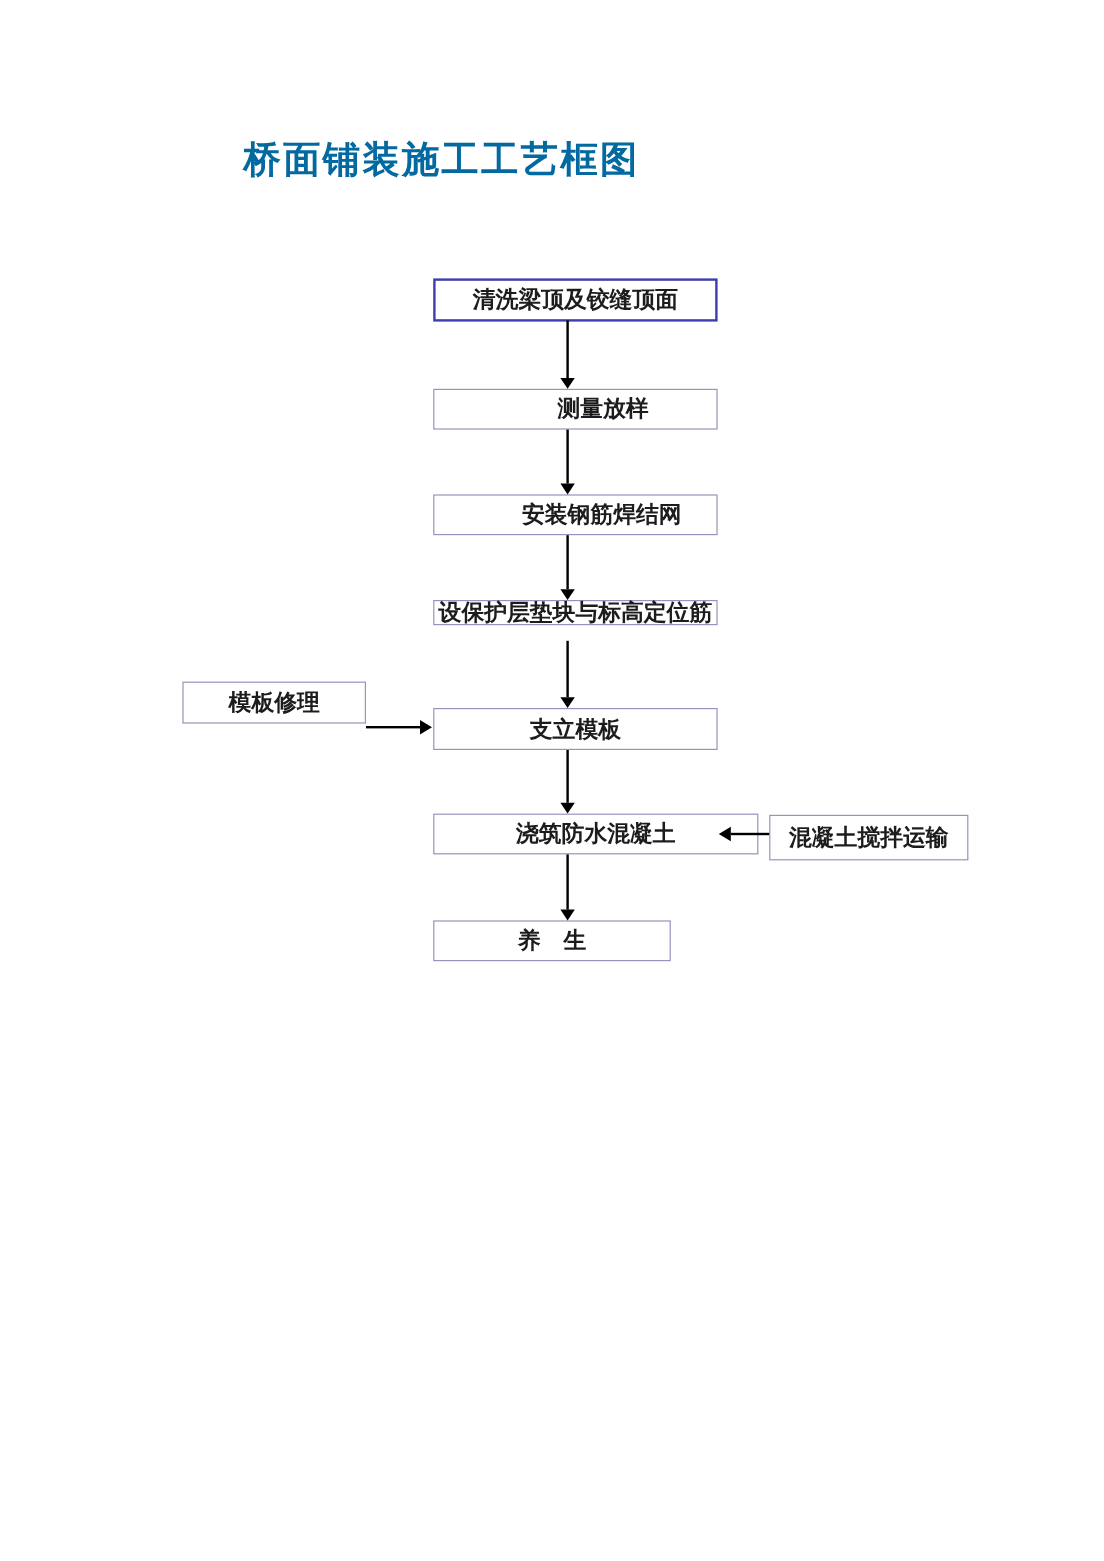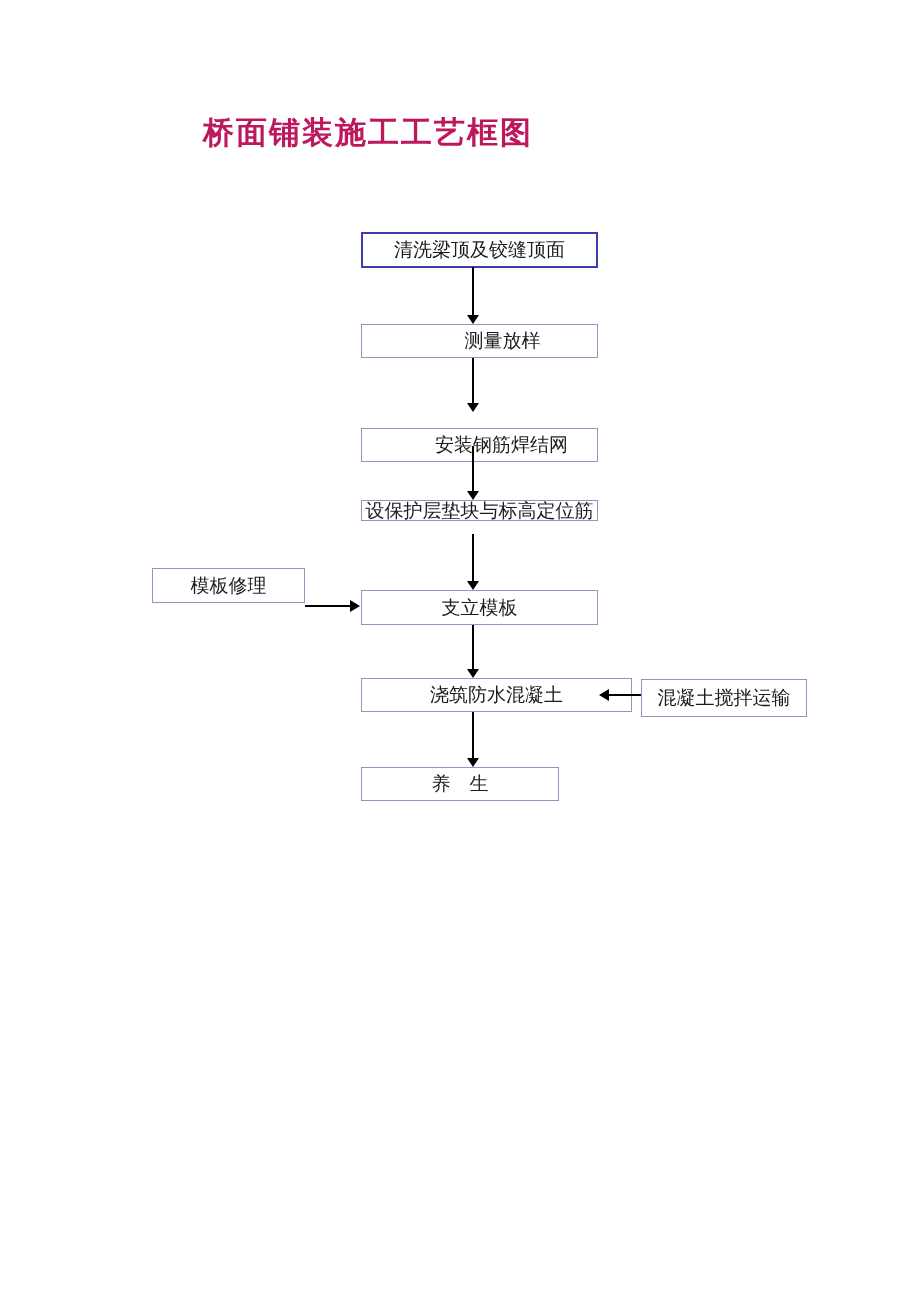--- a/index.html
+++ b/index.html
@@ -17,43 +17,43 @@
   }
   .doc-title {
     position: absolute;
     top: 112px;
     left: 0;
     width: 736px;
     text-align: center;
     font-size: 31px;
     font-weight: bold;
     letter-spacing: 2px;
-    color: #be185d;
+    color: #0369a1;
     font-family: "Liberation Serif", "DejaVu Serif", serif;
   }
   .flow-box {
     position: absolute;
     box-sizing: border-box;
     background: #ffffff;
     border: 1px solid #9494bc;
     display: flex;
     align-items: center;
     justify-content: center;
     font-size: 19px;
-    font-weight: normal;
+    font-weight: bold;
     color: #1c1c1c;
     font-family: "Liberation Serif", "DejaVu Serif", serif;
     white-space: pre;
   }
   .flow-box.primary { border: 2px solid #3d3dae; }
 
   
   .n1 { left: 361px; top: 232px; width: 237px; height: 36px; }
   .n2 { left: 361px; top: 324px; width: 237px; height: 34px; padding-left: 46px; }
-  .n3 { left: 361px; top: 428px; width: 237px; height: 34px; padding-left: 44px; }
+  .n3 { left: 361px; top: 412px; width: 237px; height: 34px; padding-left: 44px; }
   .n4 { left: 361px; top: 500px; width: 237px; height: 21px; }
   .n5 { left: 361px; top: 590px; width: 237px; height: 35px; }
   .n6 { left: 361px; top: 678px; width: 271px; height: 34px; }
   .n7 { left: 361px; top: 767px; width: 198px; height: 34px; }
   
   .side-left  { left: 152px; top: 568px; width: 153px; height: 35px; }
   .side-right { left: 641px; top: 679px; width: 166px; height: 38px; }
 
   
   .vstem {

